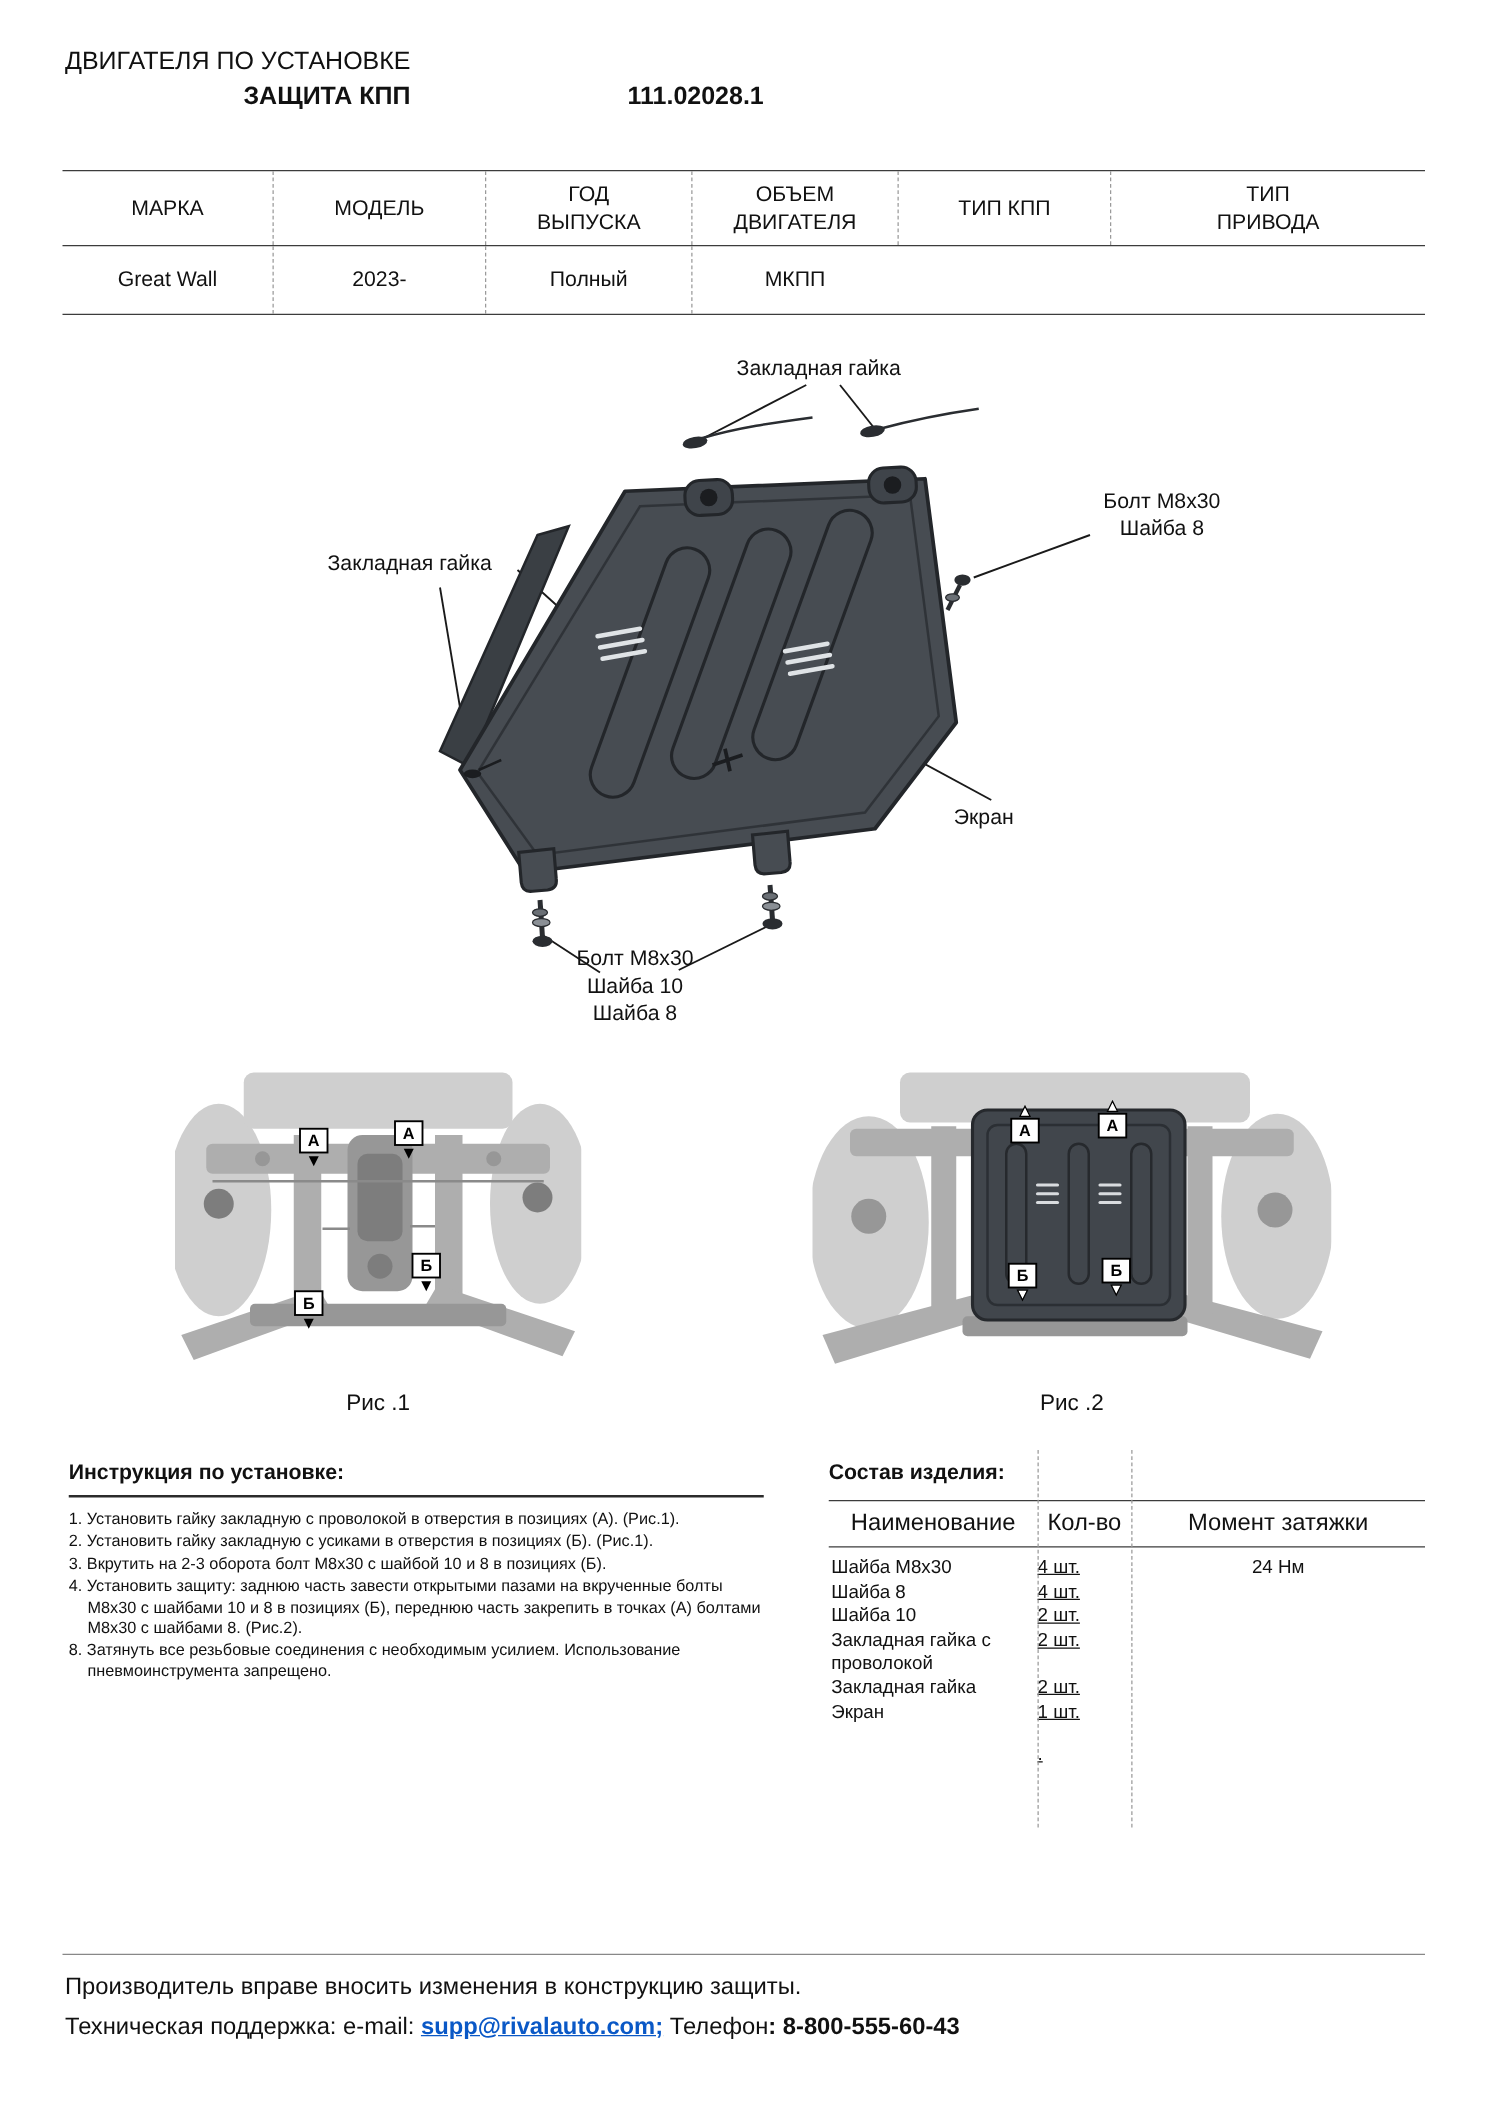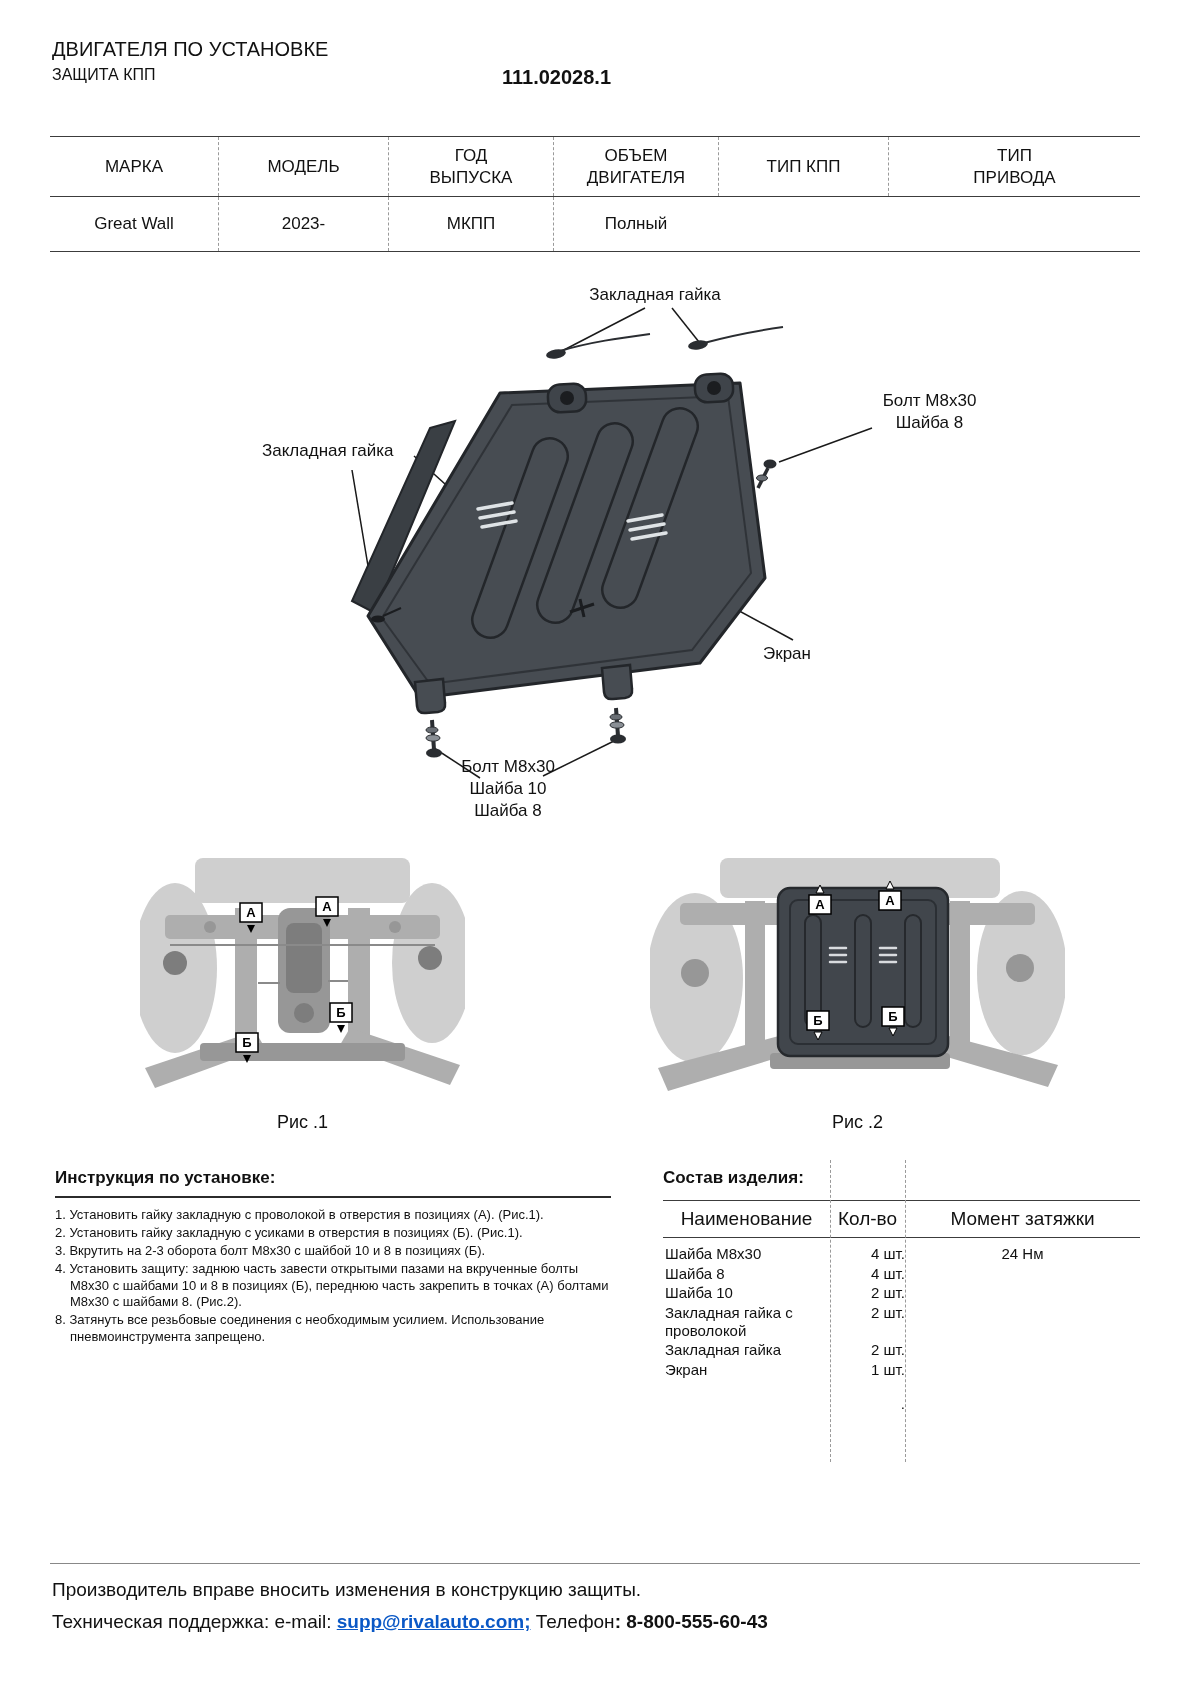--- a/index.html
+++ b/index.html
@@ -9,21 +9,21 @@
     font-family: "Liberation Sans", sans-serif;
     color: #111;
     position: relative;
     overflow: hidden;
   }
   .page { position: absolute; inset: 0; }
 
   
   .doc-header { position: absolute; left: 52px; top: 38px; }
   .doc-title-1 { font-size: 20px; }
-  .doc-title-2 { font-size: 16px; font-weight: normal; margin-top: 5px; }
+  .doc-title-2 { font-size: 20px; font-weight: bold; margin-top: 5px; text-align: right; }
   .part-number { position: absolute; left: 502px; top: 66px; font-size: 20px; font-weight: bold; }
 
   
   .spec-table { position: absolute; left: 50px; top: 136px; width: 1090px;
     border-top: 1.5px solid #3c3c3c; border-bottom: 1.5px solid #3c3c3c; }
   .spec-row { display: grid; grid-template-columns: 168px 170px 165px 165px 170px 1fr; }
   .spec-head { border-bottom: 1.5px solid #3c3c3c; }
   .spec-cell { display: flex; align-items: center; justify-content: center;
     text-align: center; font-size: 17px; white-space: pre-line; line-height: 1.25; }
   .spec-head .spec-cell { height: 59px; }
@@ -58,21 +58,21 @@
   .parts-title { font-size: 17px; font-weight: bold; }
   .parts-vline { position: absolute; top: -8px; height: 302px; border-left: 1px dashed #9a9a9a; }
   .v1 { left: 167px; } .v2 { left: 242px; }
   .parts-table { margin-top: 12px; }
   .parts-head { display: grid; grid-template-columns: 167px 75px 1fr;
     border-top: 1.5px solid #3c3c3c; border-bottom: 1.5px solid #3c3c3c; }
   .parts-head > div { text-align: center; font-size: 19px; padding: 7px 2px; }
   .parts-body { padding-top: 6px; }
   .parts-row { display: grid; grid-template-columns: 167px 75px 1fr; font-size: 15px; line-height: 1.18; }
   .p-name { padding: 1px 8px 1px 2px; }
-  .p-qty { text-align: right; padding-top: 1px; }
+  .p-qty { text-align: left; padding-top: 1px; text-decoration: underline; }
   .p-torque { text-align: center; padding-top: 1px; }
   .dot-row { margin-top: 14px; }
 
   
   .footer-rule { position: absolute; left: 50px; top: 1563px; width: 1090px;
     border: none; border-top: 1px solid #888; margin: 0; }
   .footer-line1 { position: absolute; left: 52px; top: 1579px; font-size: 19px; }
   .footer-line2 { position: absolute; left: 52px; top: 1611px; font-size: 19px; }
   .email-link { color: #0a58c6; font-weight: bold; text-decoration: underline; cursor: pointer; }
   .phone-number { font-weight: bold; }
@@ -98,22 +98,22 @@
 ВЫПУСКА</div>
       <div class="spec-cell">ОБЪЕМ
 ДВИГАТЕЛЯ</div>
       <div class="spec-cell">ТИП КПП</div>
       <div class="spec-cell">ТИП
 ПРИВОДА</div>
     </div>
     <div class="spec-row spec-body">
       <div class="spec-cell">Great Wall</div>
       <div class="spec-cell">2023-</div>
+      <div class="spec-cell">Полный</div>
       <div class="spec-cell">МКПП</div>
-      <div class="spec-cell">Полный</div>
     </div>
   </div>
 
   <div class="diagram">
     <svg width="1190" height="572" viewBox="0 0 1190 572">
 
       <g stroke="#1a1a1a" stroke-width="1.5" fill="none">
         <line x1="645" y1="30" x2="560" y2="74"></line>
         <line x1="672" y1="30" x2="699" y2="64"></line>
         <line x1="352" y1="192" x2="376" y2="336"></line>

